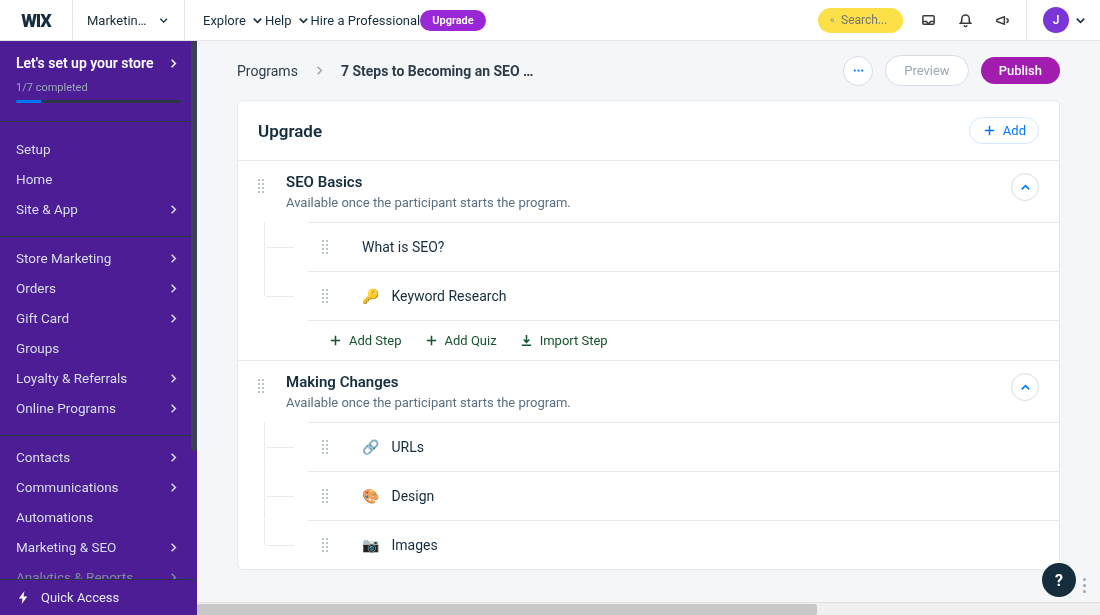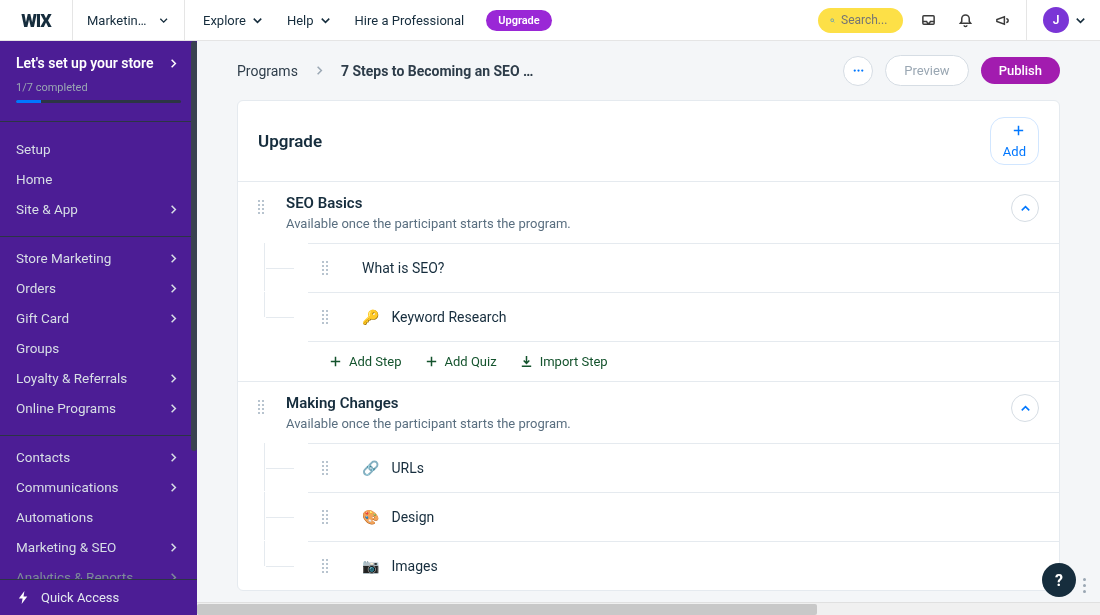--- a/index.html
+++ b/index.html
@@ -3,21 +3,21 @@
   <meta charset="utf-8">
   <style>
     * { margin:0; padding:0; box-sizing:border-box; font-family:-apple-system,BlinkMacSystemFont,"Segoe UI",Roboto,Helvetica,Arial,sans-serif; }
     body { width:1100px; height:615px; overflow:hidden; background:#fff; color:#162d3d; }
 
     
     .topbar { display:flex; align-items:center; height:41px; border-bottom:1px solid #e5e5e5; background:#fff; }
     .logo { width:73px; display:flex; justify-content:center; align-items:center; border-right:1px solid #e5e5e5; height:100%; font-weight:900; letter-spacing:-1px; font-size:18px; }
     .topsel { padding:0 14px; height:100%; display:flex; align-items:center; border-right:1px solid #e5e5e5; font-size:13px; cursor:pointer; gap:6px; max-width:112px; }
     .topsel span.trunc{ white-space:nowrap; overflow:hidden; text-overflow:ellipsis; }
-    .nav { display:flex; align-items:center; gap:22px; padding:0 18px; font-size:13px; flex:0 0 auto; }
+    .nav { display:flex; align-items:center; padding:0 18px; font-size:13px; flex:0 0 auto; }
     .nav-item{ display:flex; align-items:center; gap:4px; cursor:pointer; }
     .upgrade-pill { background:#9a27d6; color:#fff; font-size:11px; font-weight:600; padding:4px 12px; border-radius:12px; cursor:pointer; }
     .top-spacer{ flex:1; }
     .search { display:flex; align-items:center; gap:6px; background:#fde047; border-radius:16px; padding:5px 12px; width:85px; margin-right:18px; cursor:text; }
     .search input{ border:none; background:transparent; font-size:12px; width:50px; outline:none; color:#5a6f80; }
     .top-icons{ display:flex; align-items:center; gap:22px; padding-right:16px; }
     .icon-btn{ cursor:pointer; color:#3b3b3b; display:flex; }
     .avatar-wrap{ display:flex; align-items:center; gap:4px; border-left:1px solid #e5e5e5; height:100%; padding:0 12px 0 16px; cursor:pointer;}
     .avatar{ width:26px; height:26px; border-radius:50%; background:#7a35d6; color:#fff; display:flex; align-items:center; justify-content:center; font-size:12px; font-weight:600; }
 
@@ -43,21 +43,21 @@
     .crumb{ cursor:pointer; }
     .crumb.last{ max-width:200px; white-space:nowrap; overflow:hidden; text-overflow:ellipsis;font-weight:bold; }
     .hdr-actions{ display:flex; align-items:center; gap:12px; }
     .circle-btn{ width:30px; height:30px; border-radius:50%; border:1px solid #d6dde4; background:#fff; display:flex; align-items:center; justify-content:center; cursor:pointer; }
     .btn-preview{ padding:7px 18px; border-radius:16px; border:1px solid #d6dde4; background:#fff; color:#9aa7b3; font-size:13px; cursor:pointer; }
     .btn-publish{ padding:6px 18px; border-radius:16px; border:none; background:#a21caf; color:#fff; font-size:13px; font-weight:500; cursor:pointer; }
 
     .card{ margin:0 40px; background:#fff; border:1px solid #e5eaef; border-radius:6px; }
     .card-head{ display:flex; align-items:center; justify-content:space-between; padding:16px 20px; }
     .card-title{ font-size:17px; font-weight:600; }
-    .add-link{ display:flex; align-items:flex-end; gap:6px; color:#0077ff; font-size:13px; padding:5px 12px; border-radius:14px; border:1px solid #d1e6ff; cursor:pointer;flex-direction:column; }
+    .add-link{ display:flex; align-items:flex-end; gap:6px; color:#0077ff; font-size:13px; padding:5px 12px; border-radius:14px; border:1px solid #d1e6ff; cursor:pointer; }
 
     .section{ border-top:1px solid #e5eaef; padding:12px 20px 12px 20px; display:flex; align-items:flex-start; }
     .drag{ width:16px; display:flex; flex-direction:column; gap:2px; margin-top:6px; margin-right:12px; cursor:grab; }
     .drag span{ display:flex; gap:2px; }
     .drag i{ width:2px; height:2px; background:#b8c4cf; display:block; }
     .sec-body{ flex:1; }
     .sec-title{ font-size:15px; font-weight:600; }
     .sec-sub{ font-size:13px; color:#5a6f80; margin-top:4px; }
     .collapse{ width:28px; height:28px; border-radius:50%; border:1px solid #d6dde4; display:flex; align-items:center; justify-content:center; cursor:pointer; color:#0077ff; margin-left:auto; background:#fff; }
     .step{ border-top:1px solid #e5eaef; margin-left:70px; padding:16px 20px 16px 14px; display:flex; align-items:center; gap:12px; position:relative; cursor:pointer;}

